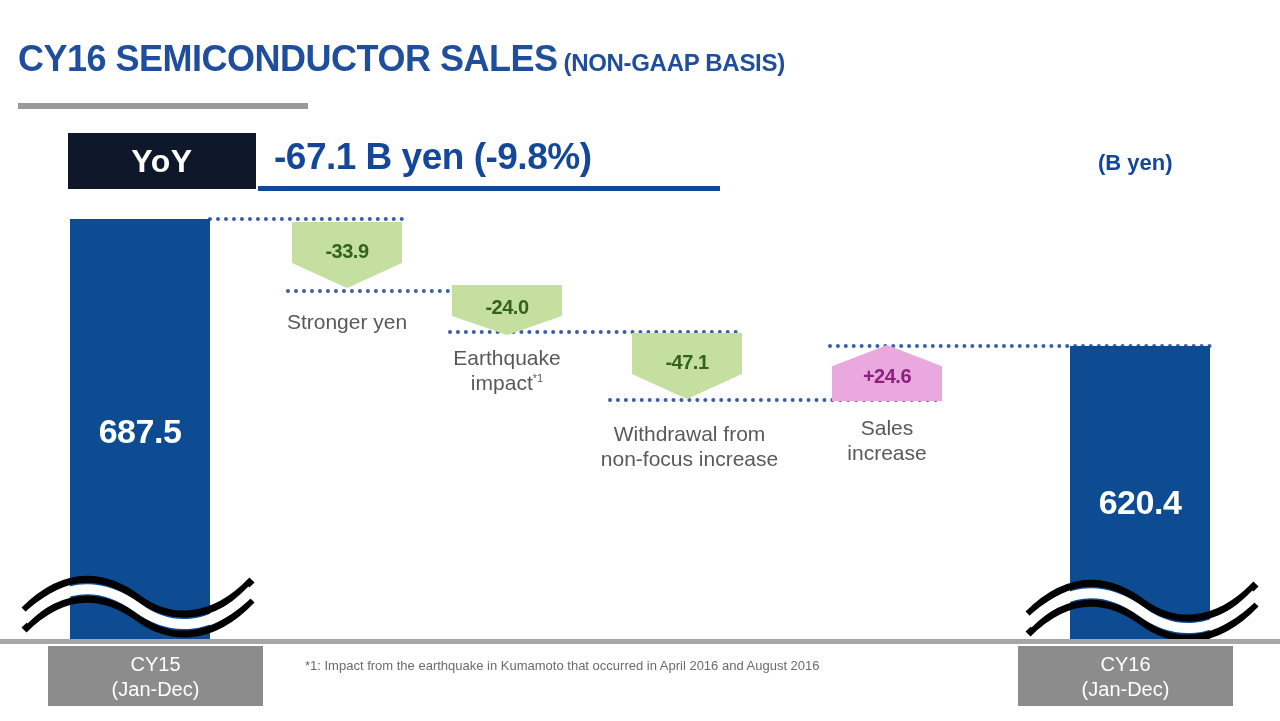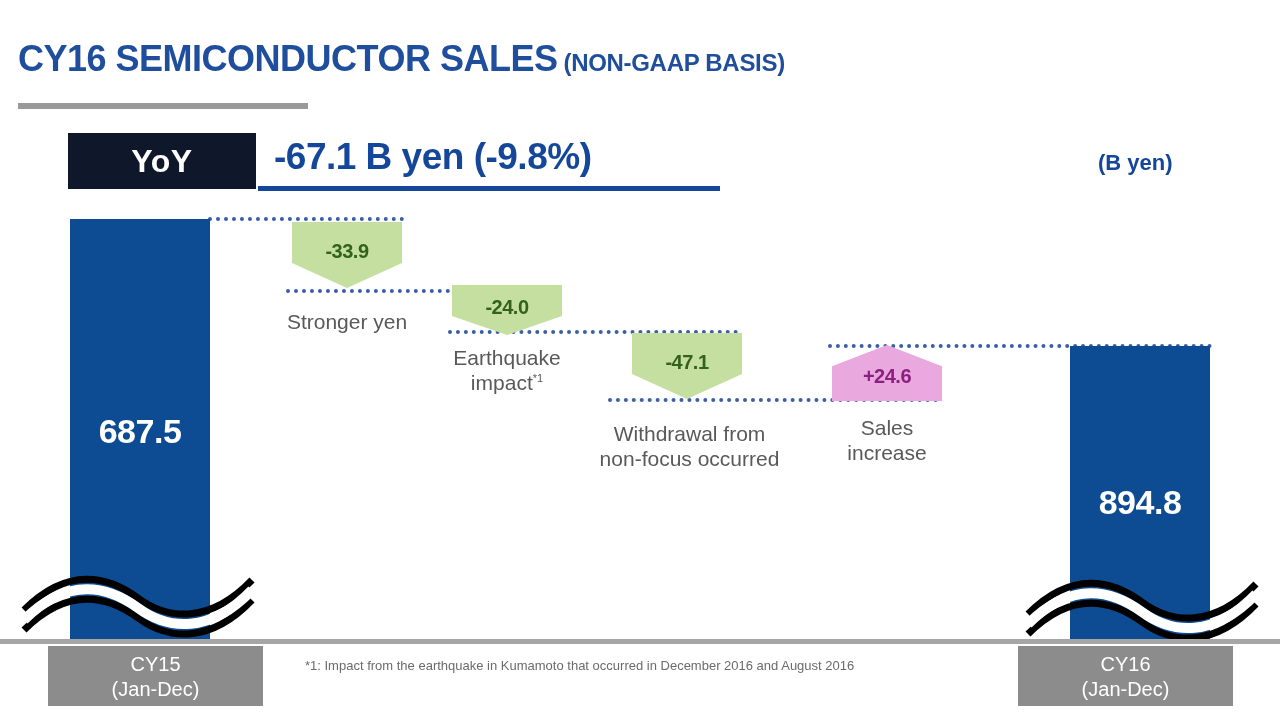--- a/index.html
+++ b/index.html
@@ -216,21 +216,21 @@
 
   <div class="bar" style="left:70px; top:219px; width:140px; height:420px;"></div>
   <div class="bar-value" style="left:70px; top:412px; width:140px;">687.5</div>
   <svg class="squiggle" style="left:18px; top:558px; width:240px; height:80px;" viewBox="0 0 240 80">
     <path d="M6,52 C50,8 90,18 120,40 C150,62 192,66 234,22" fill="none" stroke="#000000" stroke-width="7"></path>
     <path d="M6,72 C50,28 90,38 120,60 C150,82 192,86 234,42" fill="none" stroke="#000000" stroke-width="7"></path>
     <path d="M6,62 C50,18 90,28 120,50 C150,72 192,76 234,32" fill="none" stroke="#ffffff" stroke-width="10"></path>
   </svg>
 
   <div class="bar" style="left:1070px; top:346px; width:140px; height:293px;"></div>
-  <div class="bar-value" style="left:1070px; top:483px; width:140px;">894.8</div>
+  <div class="bar-value" style="left:1070px; top:483px; width:140px;">620.4</div>
   <svg class="squiggle" style="left:1022px; top:562px; width:240px; height:80px;" viewBox="0 0 240 80">
     <path d="M6,52 C50,8 90,18 120,40 C150,62 192,66 234,22" fill="none" stroke="#000000" stroke-width="7"></path>
     <path d="M6,72 C50,28 90,38 120,60 C150,82 192,86 234,42" fill="none" stroke="#000000" stroke-width="7"></path>
     <path d="M6,62 C50,18 90,28 120,50 C150,72 192,76 234,32" fill="none" stroke="#ffffff" stroke-width="10"></path>
   </svg>
 
   <div class="callout callout-green callout-down" style="left:292px; top:222px; width:110px; height:66px;">
     <span class="callout-text" style="margin-top:-7px;">-33.9</span>
   </div>
   <div class="step-label" style="left:267px; top:309px; width:160px;">
@@ -243,21 +243,21 @@
   <div class="step-label" style="left:427px; top:345px; width:160px;">
     <span>Earthquake</span><br>
     <span>impact</span><sup>*1</sup>
   </div>
 
   <div class="callout callout-green callout-down" style="left:632px; top:333px; width:110px; height:66px;">
     <span class="callout-text" style="margin-top:-7px;">-47.1</span>
   </div>
   <div class="step-label" style="left:587px; top:421px; width:205px;">
     <span>Withdrawal from</span><br>
-    <span>non-focus occurred</span>
+    <span>non-focus increase</span>
   </div>
 
   <div class="callout callout-pink callout-up" style="left:832px; top:345px; width:110px; height:56px;">
     <span class="callout-text" style="margin-top:7px;">+24.6</span>
   </div>
   <div class="step-label" style="left:807px; top:415px; width:160px;">
     <span>Sales</span><br>
     <span>increase</span>
   </div>
 
@@ -268,13 +268,13 @@
 <div class="cat-box" style="left:48px; top:646px; width:215px; height:60px;">
   <span>CY15</span><br>
   <span>(Jan-Dec)</span>
 </div>
 
 <div class="cat-box" style="left:1018px; top:646px; width:215px; height:60px;">
   <span>CY16</span><br>
   <span>(Jan-Dec)</span>
 </div>
 
-<div id="footnote">*1: Impact from the earthquake in Kumamoto that occurred in December 2016 and August 2016</div>
+<div id="footnote">*1: Impact from the earthquake in Kumamoto that occurred in April 2016 and August 2016</div>
 
 </body></html>

